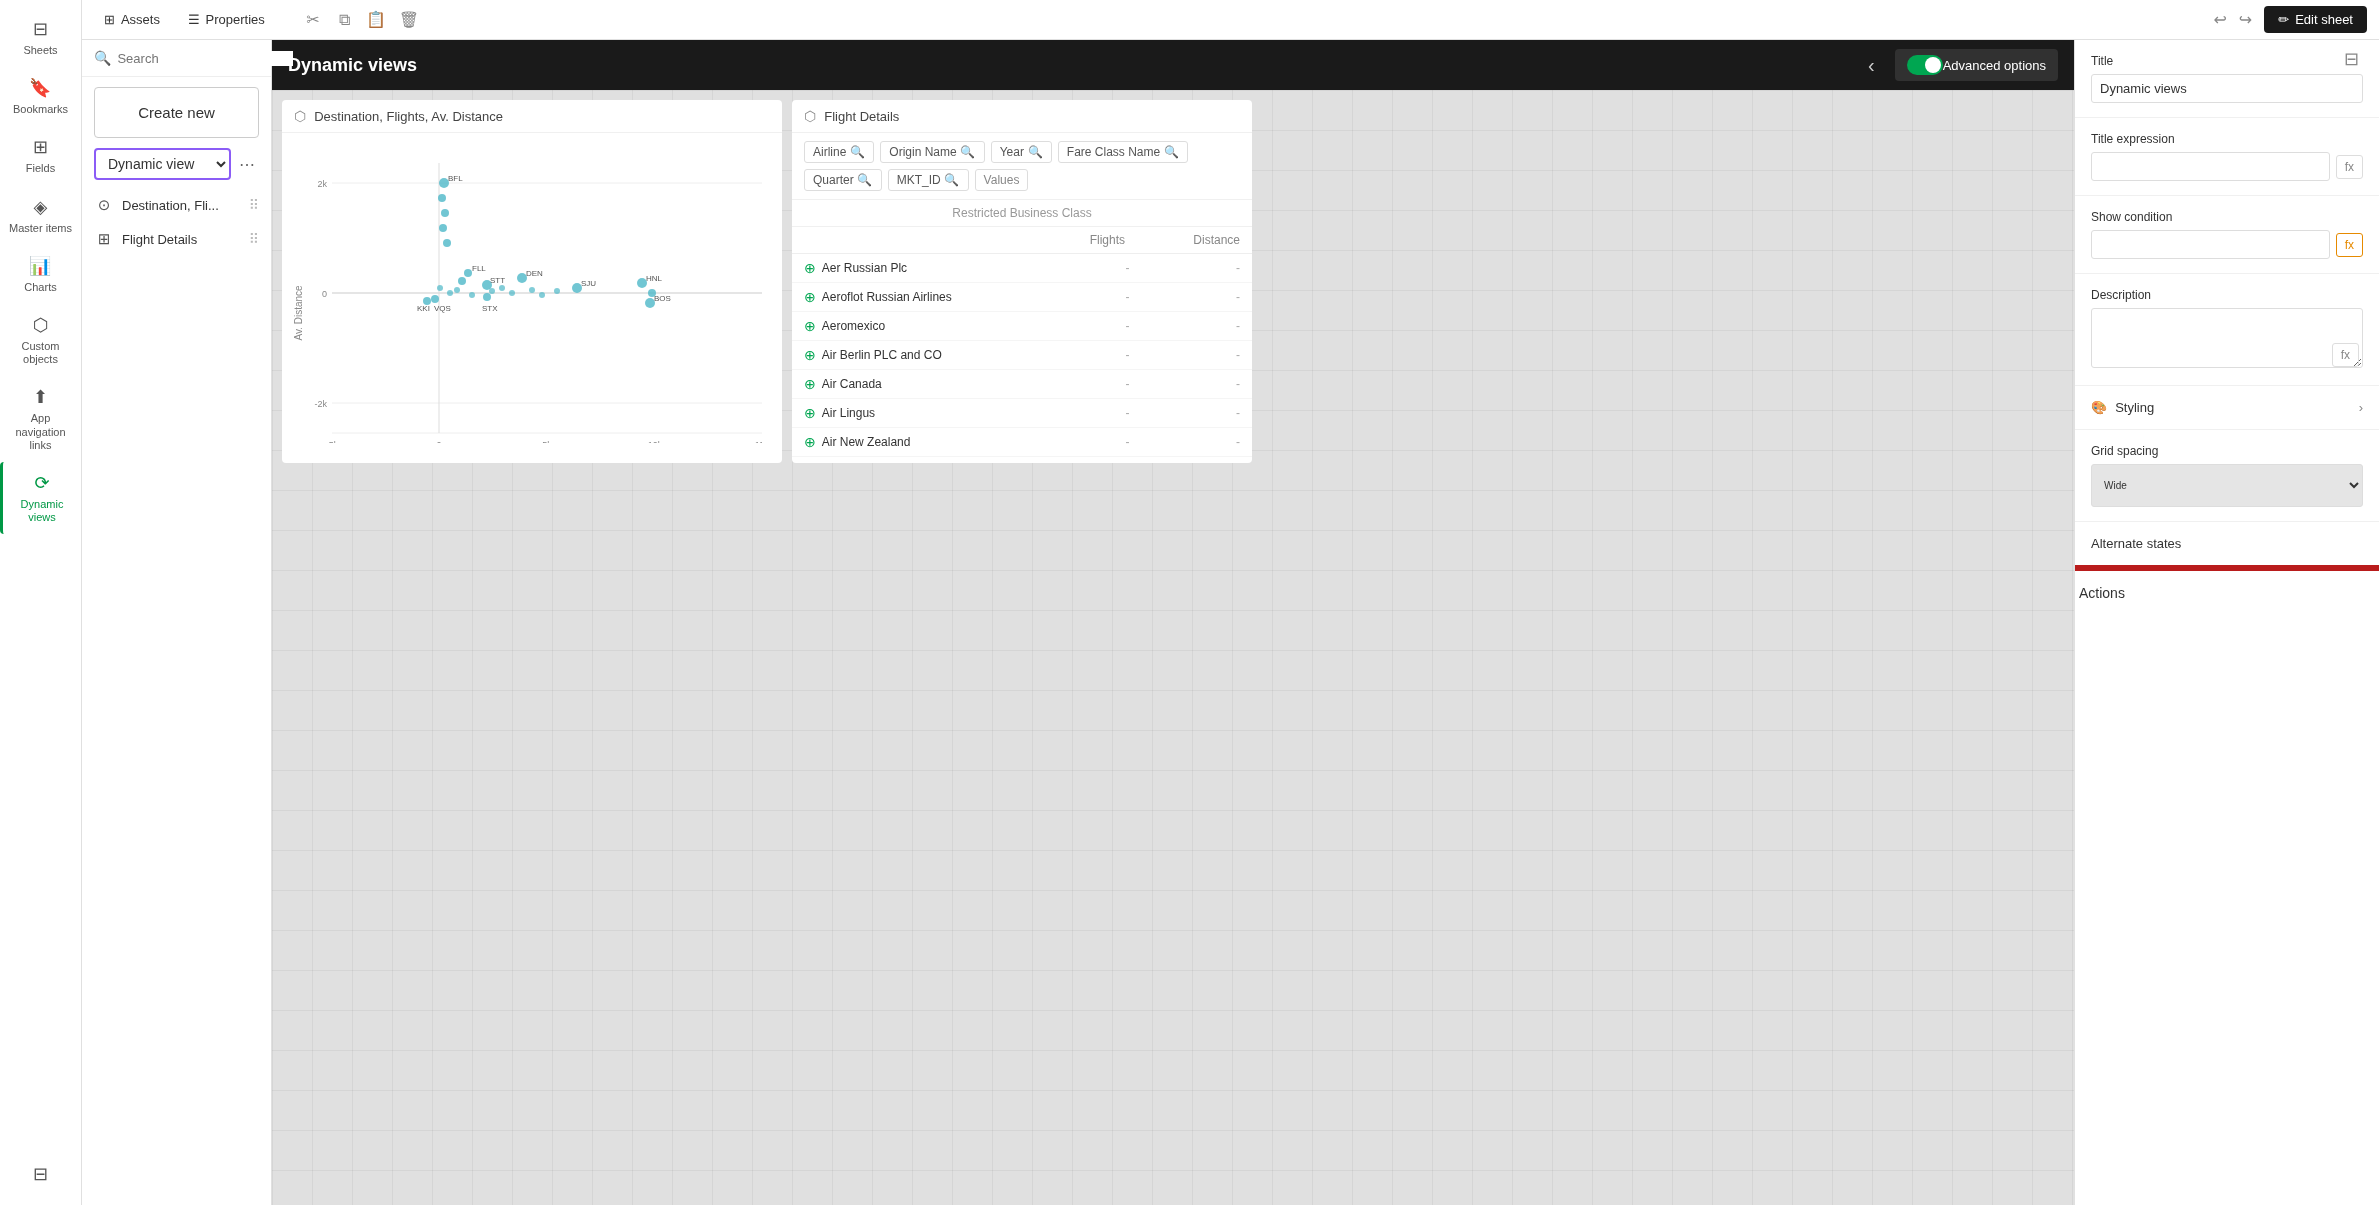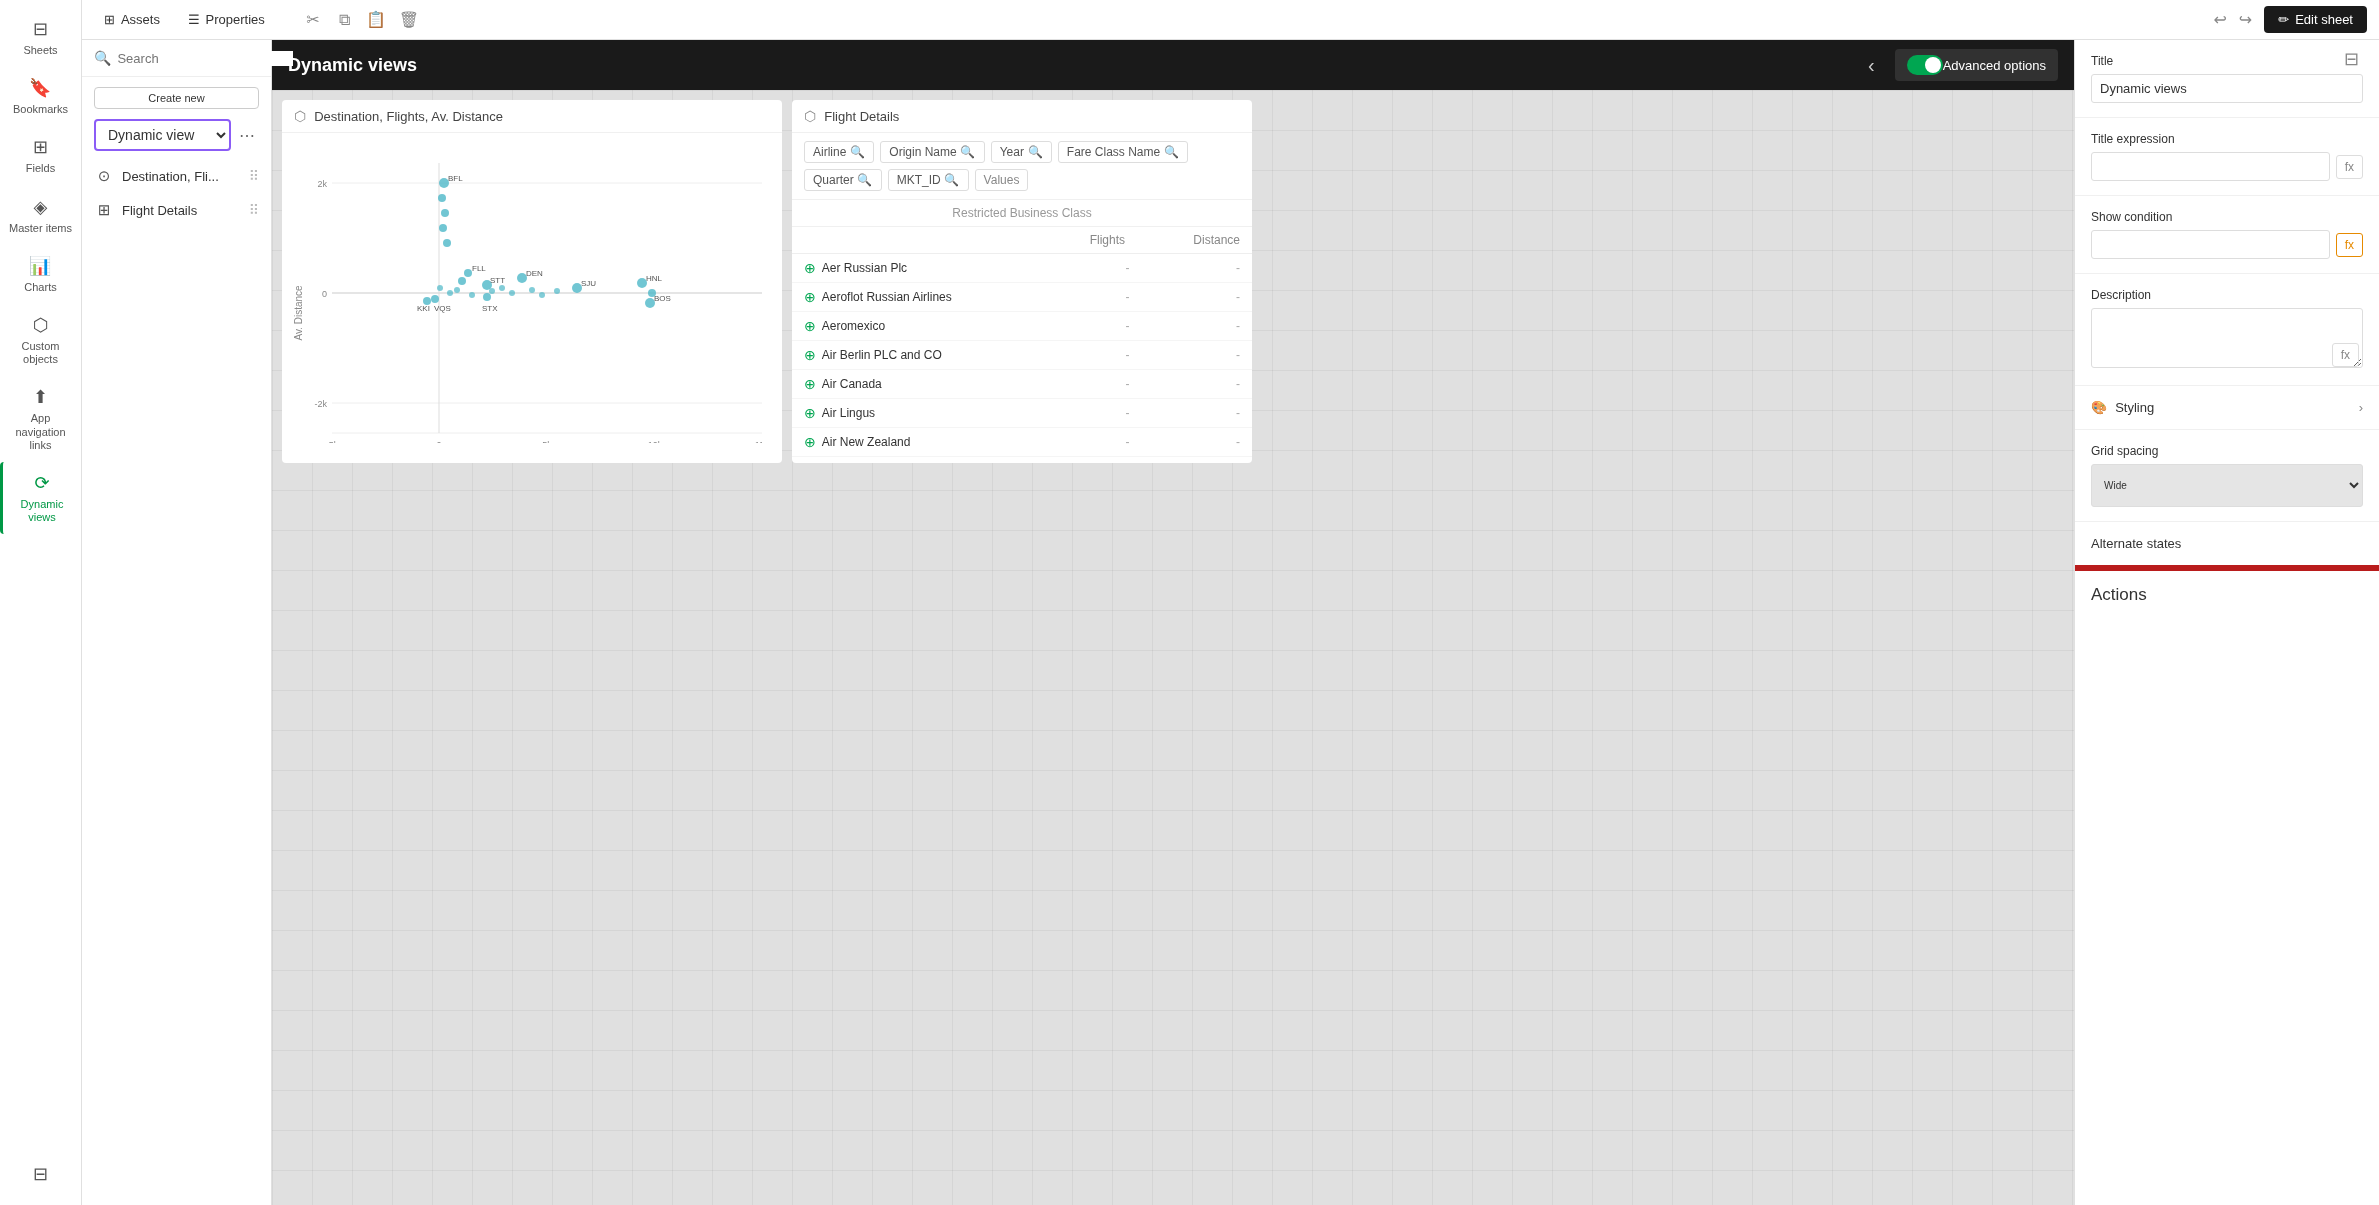--- a/index.html
+++ b/index.html
@@ -135,26 +135,26 @@
       border-bottom: 1px solid #eee;
       gap: 6px;
     }
     .search-box input {
       border: none; outline: none; font-size: 13px; flex: 1; color: #333;
     }
     .search-icon { color: #888; font-size: 14px; }
 
     .create-new-btn {
       margin: 10px 12px;
-      padding: 4px 12px;
+      padding: 16px 12px;
       border: 1px solid #ccc;
       background: #fff;
       border-radius: 4px;
       cursor: pointer;
-      font-size: 11px;
+      font-size: 15px;
       color: #333;
     }
 
     .dynamic-view-dropdown {
       margin: 0 12px 8px;
       display: flex;
       align-items: center;
       gap: 4px;
     }
     .dropdown-select {
@@ -374,22 +374,22 @@
       cursor: pointer;
     }
     .alt-states-row {
       padding: 14px 16px;
       border-bottom: 6px solid #b91c1c;
       font-size: 13px;
       color: #333;
       font-weight: 500;
     }
     .actions-row {
-      padding: 14px 16px;
-      font-size: 17px;
+      padding: 14px 4px;
+      font-size: 14px;
       color: #333;
       font-weight: 500;
     }
 
     
     .canvas-grid {
       position: absolute;
       top: 0; left: 0; right: 0; bottom: 0;
       background-image: 
         linear-gradient(rgba(0,0,0,0.05) 1px, transparent 1px),

